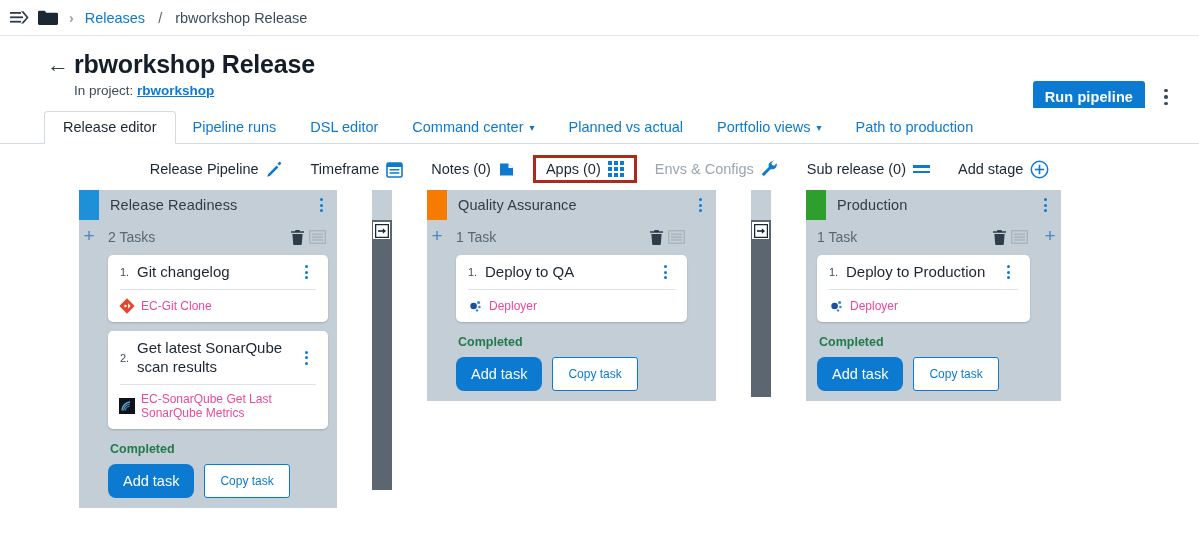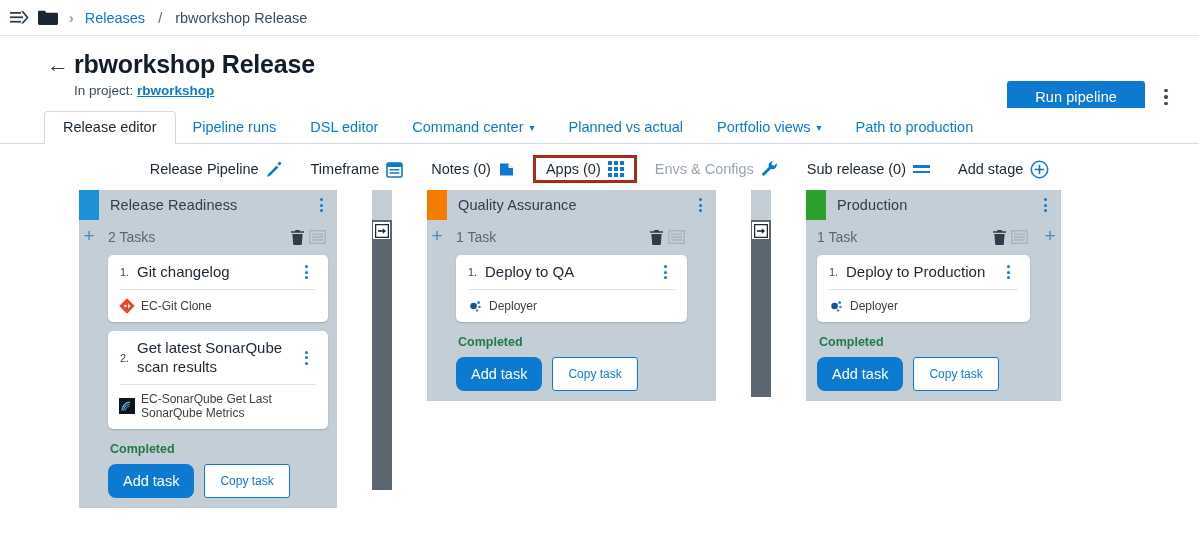--- a/index.html
+++ b/index.html
@@ -46,22 +46,23 @@
   .subtitle .proj { color: #0c7ad1; font-weight: bold; }
 
   .head-actions {
     position: absolute; right: 18px; top: 45px;
     display: flex; align-items: center; gap: 6px;
   }
   .btn-primary {
     background: #0c7ad1; color: #fff;
     border: none; border-radius: 3px;
     font-size: 14.5px; font-family: inherit;
-    padding: 8px 28px; cursor: pointer;
+    padding: 8px 12px; cursor: pointer;
     letter-spacing: .1px;
+    font-weight: bold;
   }
   .kebab-lg {
     width: 30px; height: 30px;
     display: flex; flex-direction: column; align-items: center; justify-content: center;
     gap: 3px; cursor: pointer;
   }
   .kebab-lg i { width: 3.5px; height: 3.5px; border-radius: 50%; background: #3c4c5a; display: block; }
 
   
   .tabs {
@@ -188,21 +189,21 @@
   }
   .card-num { font-size: 11px; color: #3c4c5a; width: 17px; flex: 0 0 17px; }
   .card-title {
     flex: 1; font-size: 15px; color: #1b2733; line-height: 1.22;
     padding-right: 4px;
   }
   .card-div { height: 1px; background: #dfe3e6; margin: 0 12px; }
   .card-foot {
     display: flex; align-items: center; gap: 6px;
     padding: 7px 10px 8px 10px;
-    font-size: 12px; color: #404040; line-height: 1.2;
+    font-size: 12px; color: #ec4899; line-height: 1.2;
   }
   .plugin-ico { width: 17px; height: 17px; flex: 0 0 17px; display:flex; align-items:center; justify-content:center; }
 
   .status-completed {
     font-size: 12.5px; font-weight: bold; color: #217a4a;
     margin: 4px 0 8px 2px;
   }
   .btn-row { display: flex; gap: 10px; }
   .btn-add {
     background: #0c7ad1; color: #fff; border: none;

